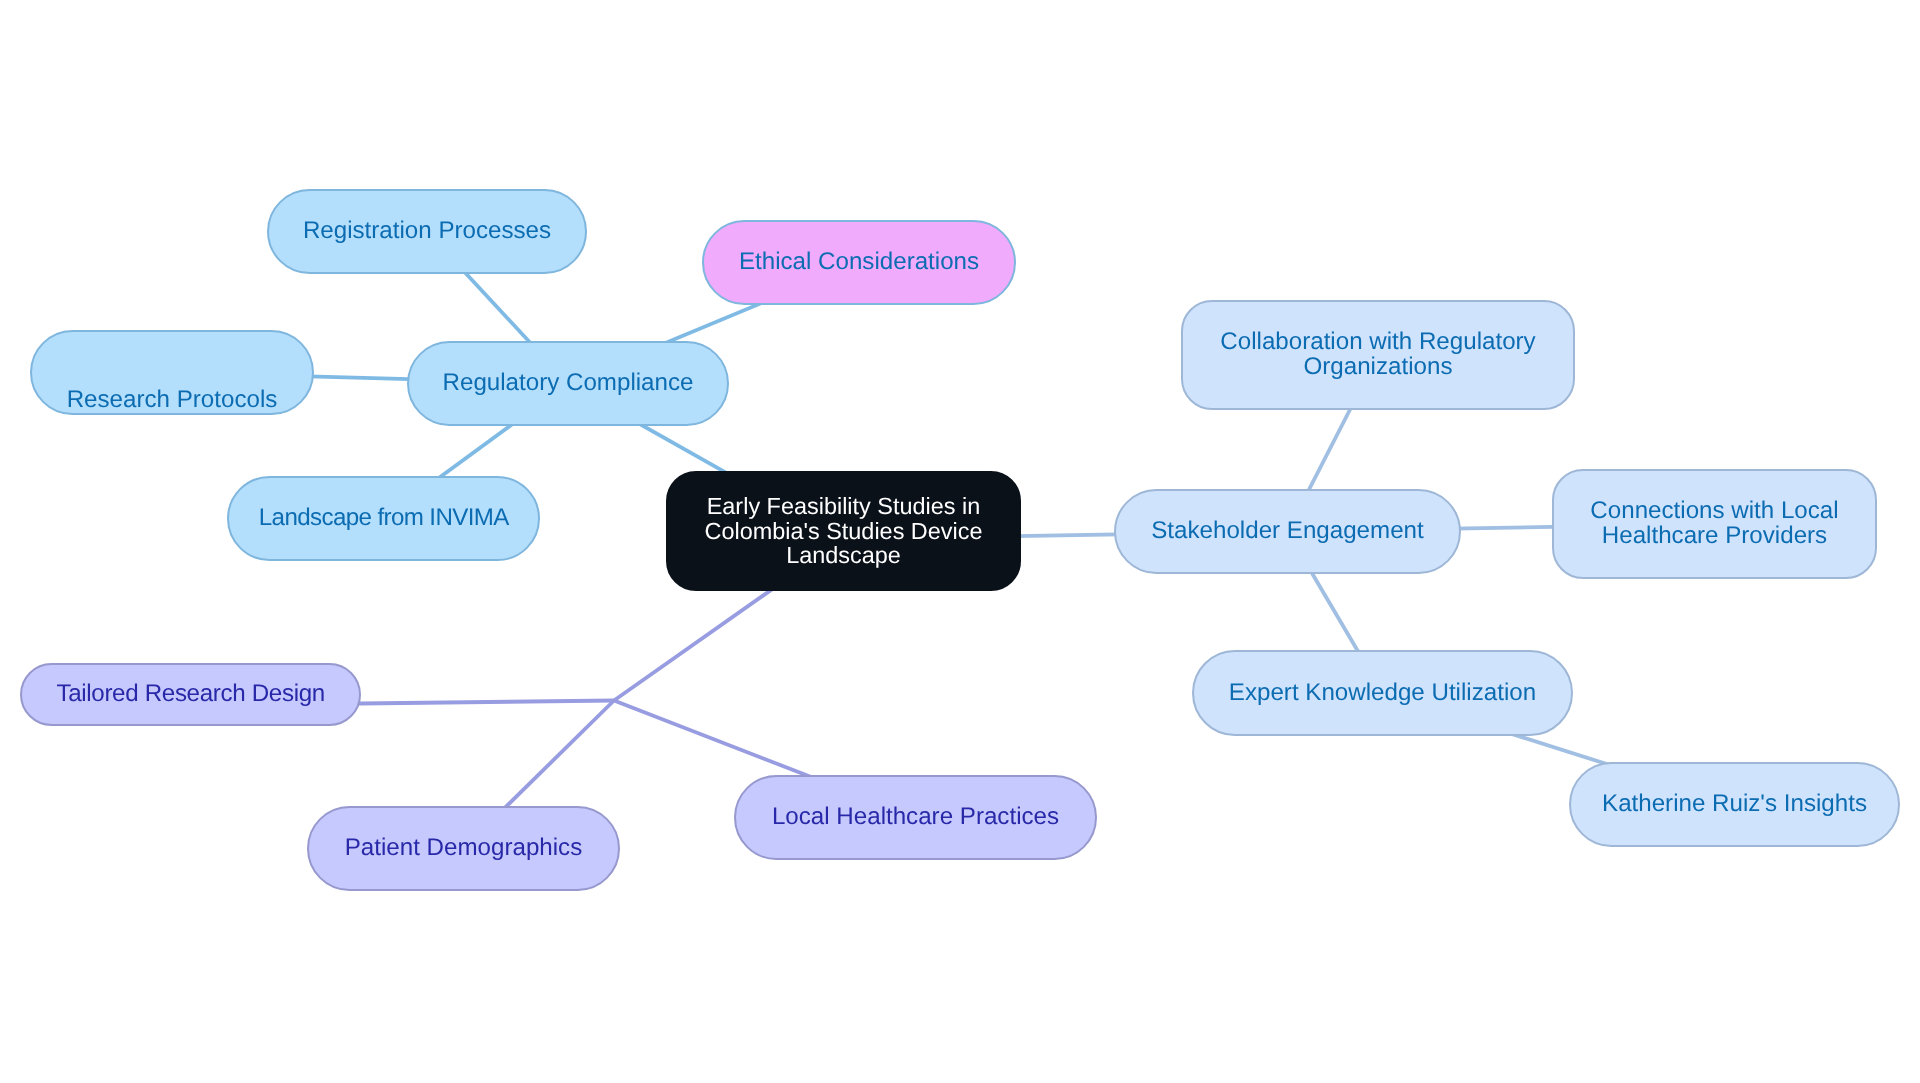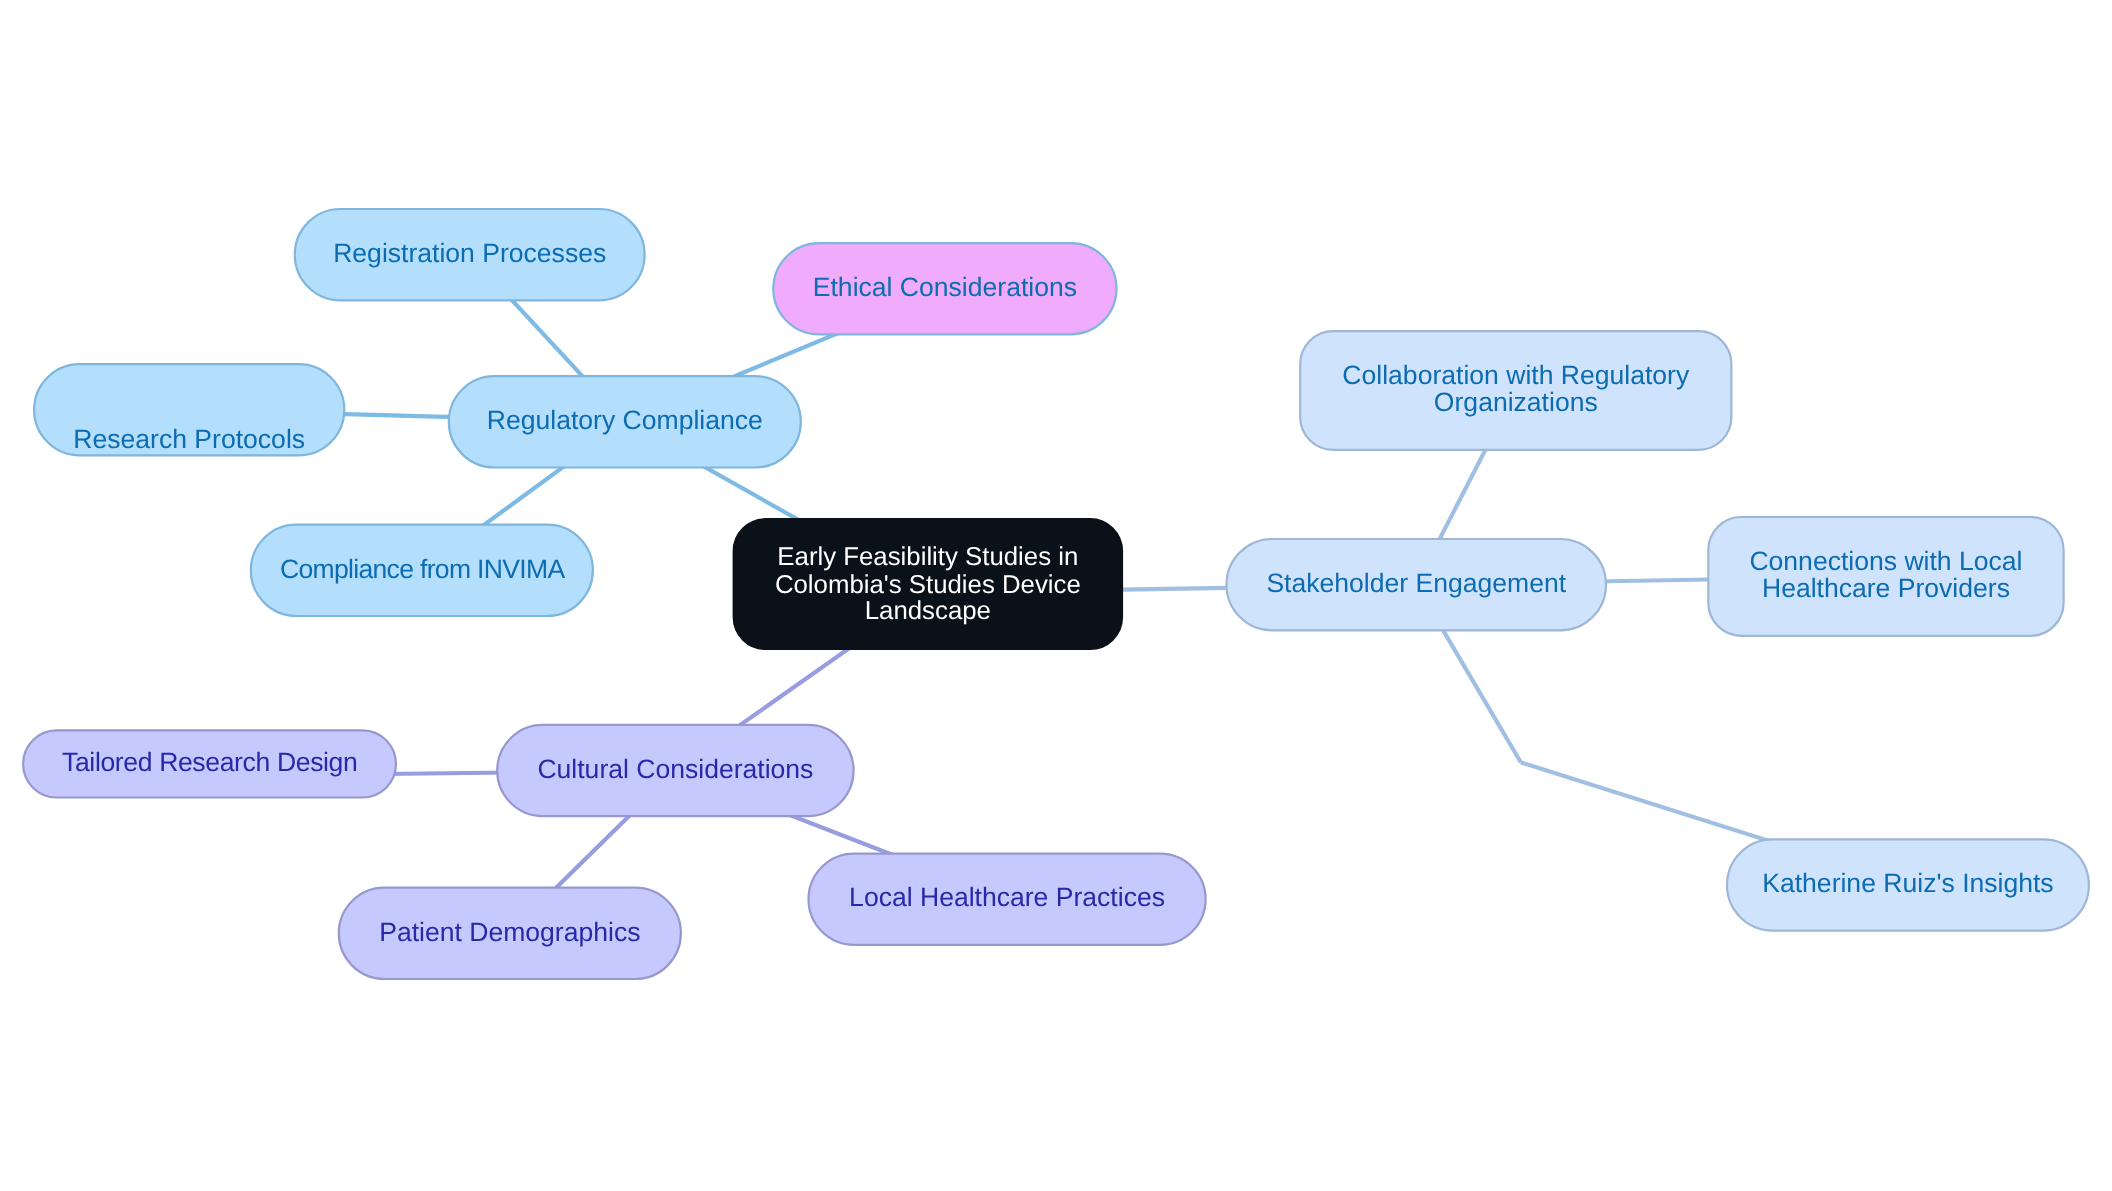--- a/index.html
+++ b/index.html
@@ -55,53 +55,53 @@
 
   <div class="node" id="n-protocols" style="left: 30px; top: 330px; width: 284px; height: 85px; border-radius: 43px; background: rgb(179, 222, 252); border-color: rgb(127, 182, 221); color: rgb(12, 108, 178); font-size: 24.15px; line-height: 24.6px; align-items: flex-end;">
     <span class="label">Research Protocols</span>
   </div>
 
   <div class="node" id="n-regulatory" style="left: 407px; top: 341px; width: 322px; height: 85px; border-radius: 43px; background: rgb(179, 222, 252); border-color: rgb(127, 182, 221); color: rgb(12, 108, 178); font-size: 24.15px; line-height: 24.6px;">
     <span class="label">Regulatory Compliance</span>
   </div>
 
   <div class="node" id="n-invima" style="left: 227px; top: 476px; width: 313px; height: 85px; border-radius: 43px; background: rgb(179, 222, 252); border-color: rgb(127, 182, 221); color: rgb(12, 108, 178); font-size: 24.15px; line-height: 24.6px; letter-spacing: -0.62px; text-indent: 0.62px;">
-    <span class="label">Compliance from INVIMA</span>
+    <span class="label">Landscape from INVIMA</span>
   </div>
 
   <div class="node" id="n-collab" style="left: 1181px; top: 300px; width: 394px; height: 110px; border-radius: 31px; background: rgb(207, 227, 253); border-color: rgb(158, 183, 214); color: rgb(12, 108, 178); font-size: 24.15px; line-height: 24.6px;">
     <span class="label">
       <span class="tline">Collaboration with Regulatory</span>
       <span class="tline">Organizations</span>
     </span>
   </div>
 
   <div class="node" id="n-stakeholder" style="left: 1114px; top: 489px; width: 347px; height: 85px; border-radius: 43px; background: rgb(207, 227, 253); border-color: rgb(158, 183, 214); color: rgb(12, 108, 178); font-size: 24.15px; line-height: 24.6px;">
     <span class="label">Stakeholder Engagement</span>
   </div>
 
   <div class="node" id="n-connections" style="left: 1552px; top: 469px; width: 325px; height: 110px; border-radius: 31px; background: rgb(207, 227, 253); border-color: rgb(158, 183, 214); color: rgb(12, 108, 178); font-size: 24.15px; line-height: 24.6px;">
     <span class="label">
       <span class="tline">Connections with Local</span>
       <span class="tline">Healthcare Providers</span>
     </span>
   </div>
 
+  <div class="node" id="n-expert" style="left: 1192px; top: 650px; width: 381px; height: 86px; border-radius: 43px; background: rgb(207, 227, 253); border-color: rgb(158, 183, 214); color: rgb(12, 108, 178); font-size: 24.15px; line-height: 24.6px;">
+    <span class="label">Expert Knowledge Utilization</span>
+  </div>
 
   <div class="node" id="n-katherine" style="left: 1569px; top: 762px; width: 331px; height: 85px; border-radius: 43px; background: rgb(207, 227, 253); border-color: rgb(158, 183, 214); color: rgb(12, 108, 178); font-size: 24.15px; line-height: 24.6px;">
     <span class="label">Katherine Ruiz's Insights</span>
   </div>
 
   <div class="node" id="n-tailored" style="left: 20px; top: 663px; width: 341px; height: 63px; border-radius: 43px; background: rgb(197, 201, 253); border-color: rgb(150, 152, 206); color: rgb(40, 40, 168); font-size: 24.15px; line-height: 24.6px; letter-spacing: -0.33px; text-indent: 0.33px;">
     <span class="label">Tailored Research Design</span>
   </div>
 
-  <div class="node" id="n-cultural" style="left: 451px; top: 658px; width: 326px; height: 85px; border-radius: 43px; background: rgb(197, 201, 253); border-color: rgb(150, 152, 206); color: rgb(40, 40, 168); font-size: 24.15px; line-height: 24.6px;">
-    <span class="label">Cultural Considerations</span>
-  </div>
 
   <div class="node" id="n-demographics" style="left: 307px; top: 806px; width: 313px; height: 85px; border-radius: 43px; background: rgb(197, 201, 253); border-color: rgb(150, 152, 206); color: rgb(40, 40, 168); font-size: 24.15px; line-height: 24.6px;">
     <span class="label">Patient Demographics</span>
   </div>
 
   <div class="node" id="n-practices" style="left: 734px; top: 775px; width: 363px; height: 85px; border-radius: 43px; background: rgb(197, 201, 253); border-color: rgb(150, 152, 206); color: rgb(40, 40, 168); font-size: 24.15px; line-height: 24.6px;">
     <span class="label">Local Healthcare Practices</span>
   </div>
 
 </div>

